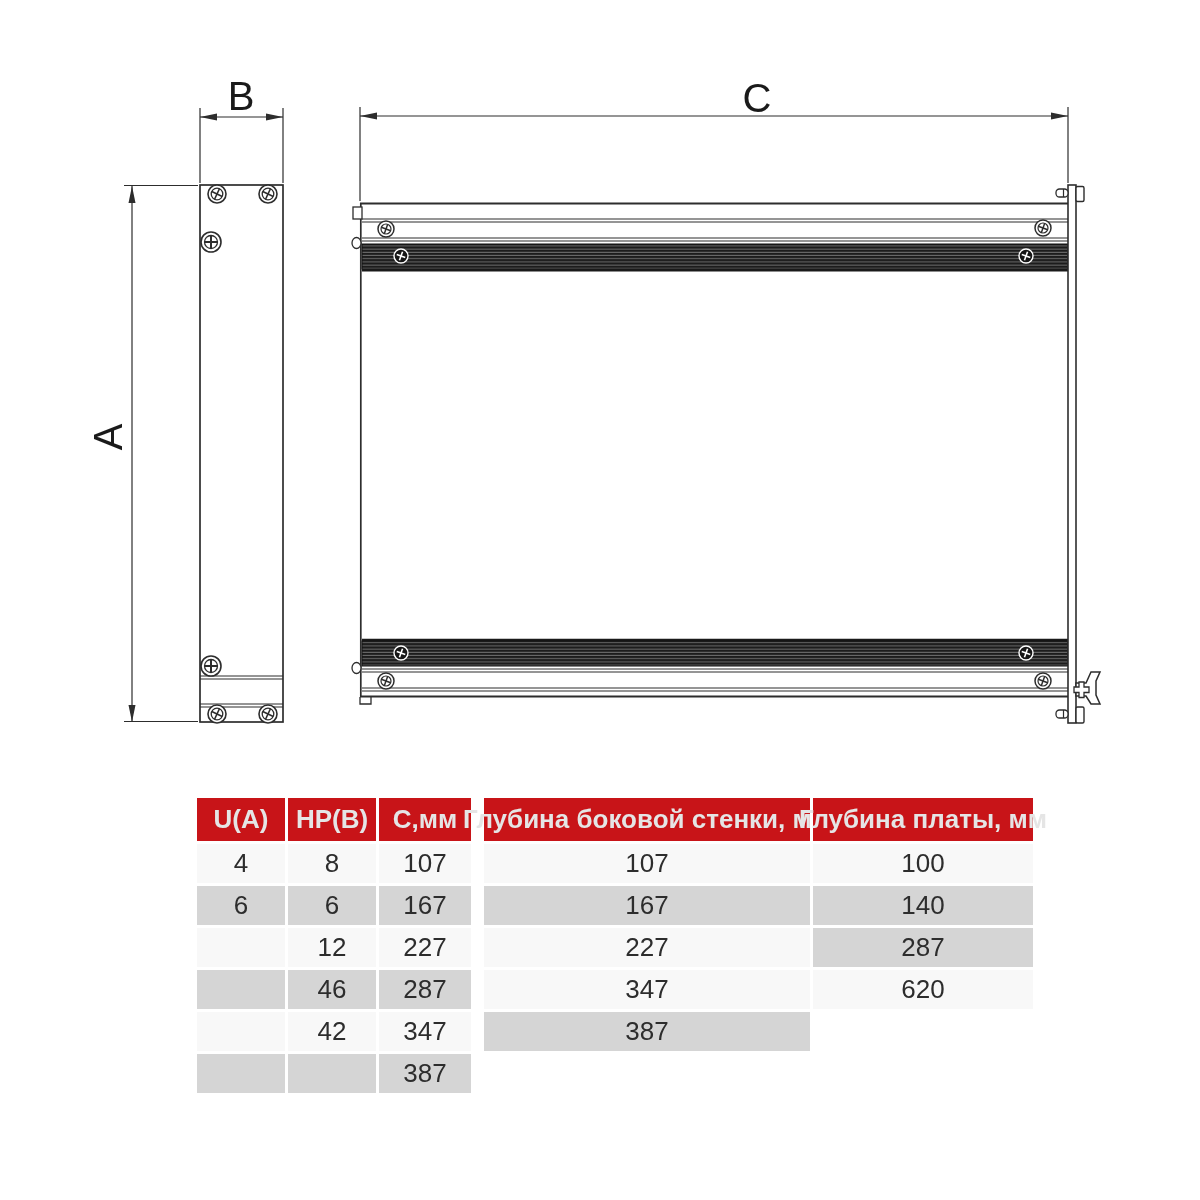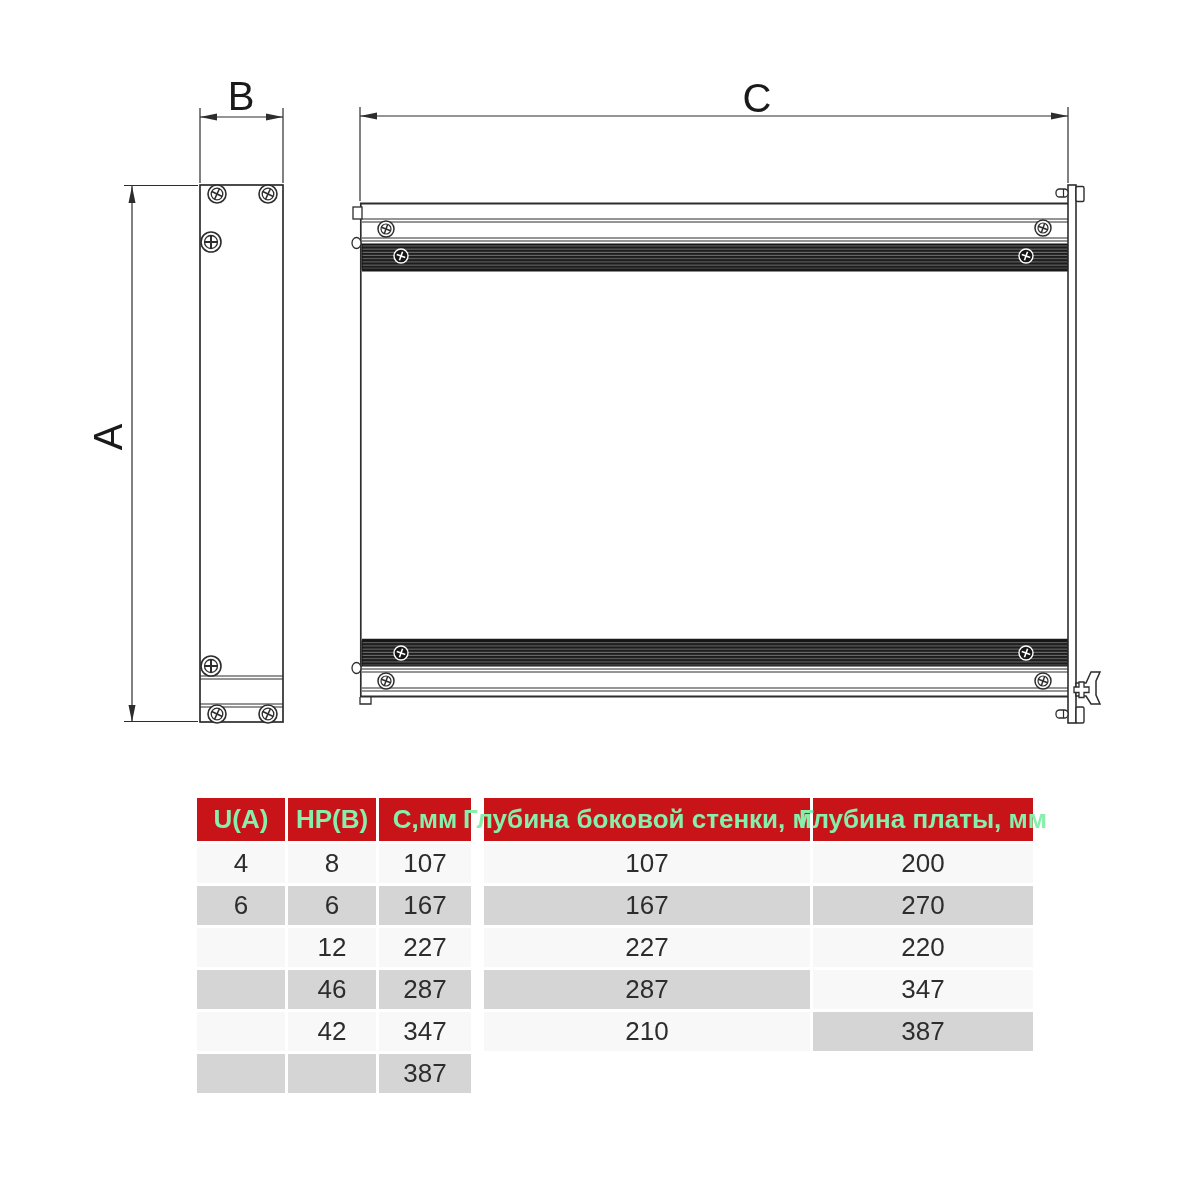--- a/index.html
+++ b/index.html
@@ -9,21 +9,21 @@
   }
   .drawing { position:absolute; left:0; top:0; }
   .dim-label {
     font-family:"Liberation Sans", sans-serif;
     font-size:40px; fill:#1a1a1a; font-weight:400;
   }
   .tbl { position:absolute; display:grid; gap:3px; }
   #tbl1 { left:197px; top:798px; grid-template-columns:88px 88px 92px; }
   #tbl2 { left:484px; top:798px; grid-template-columns:326px 220px; }
   .th {
-    height:43px; background:var(--accent-red,#c81418); color:#86efac;
+    height:43px; background:var(--accent-red,#c81418); color:#e5e5e5;
     font-weight:700; font-size:26px;
     display:flex; align-items:center; justify-content:center;
     white-space:nowrap;
   }
   .td {
     height:39px; font-size:26px; color:#2d2d2d;
     display:flex; align-items:center; justify-content:center;
   }
   .rl { background:var(--row-light,#f8f8f8); }
   .rg { background:var(--row-gray,#d5d5d5); }
@@ -203,27 +203,26 @@
   <div class="td rg"></div>
   <div class="td rg"></div>
   <div class="td rg">387</div>
 </div>
 
 <div id="tbl2" class="tbl">
   <div class="th">Глубина боковой стенки, мм</div>
   <div class="th">Глубина платы, мм</div>
 
   <div class="td rl">107</div>
-  <div class="td rl">200</div>
+  <div class="td rl">100</div>
 
   <div class="td rg">167</div>
-  <div class="td rg">270</div>
+  <div class="td rg">140</div>
 
   <div class="td rl">227</div>
-  <div class="td rl">220</div>
 
   <div class="td rg">287</div>
 
   <div class="td rl">347</div>
-  <div class="td rl">210</div>
+  <div class="td rl">620</div>
 
   <div class="td rg">387</div>
 </div>
 
 </body></html>

